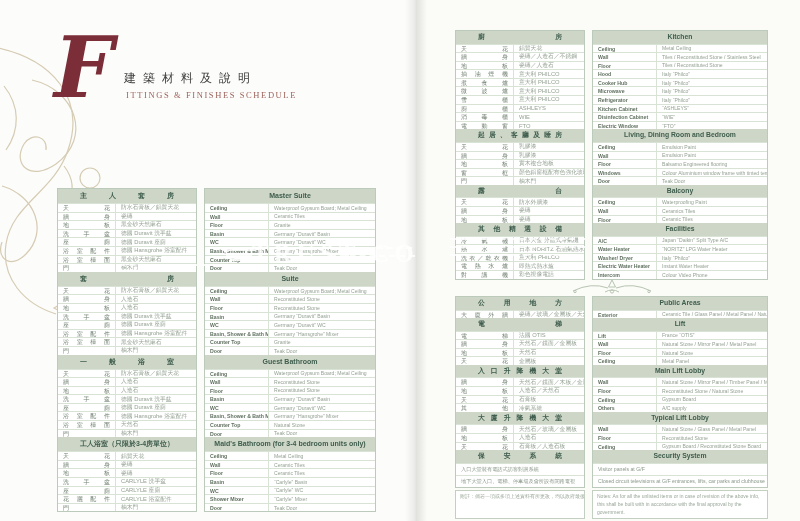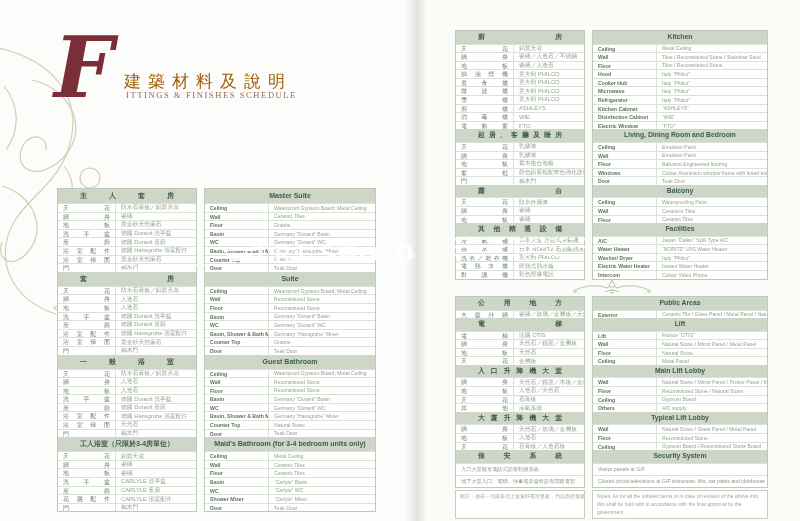--- a/index.html
+++ b/index.html
@@ -9,21 +9,21 @@
   .page{position:absolute;top:0;height:521px;}
   .page-left{left:0;width:416px;background:#fcfcfa;}
   .page-right{left:416px;width:384px;background:#fbfbf7;}
   .gutter{position:absolute;left:405px;top:0;width:22px;height:521px;
     background:linear-gradient(90deg,rgba(90,95,85,0) 0%,rgba(90,95,85,.10) 42%,rgba(90,95,85,.16) 52%,rgba(90,95,85,0) 100%);}
 
   
   .corner-art{position:absolute;left:-6px;top:46px;}
   .logo-f{position:absolute;left:54px;top:26px;font-family:"DejaVu Serif","Liberation Serif",serif;
     font-style:italic;font-weight:bold;font-size:84px;line-height:1;color:#7c2e38;}
-  .title-zh{position:absolute;left:124px;top:70px;font-size:17px;letter-spacing:7px;color:#a16207;}
+  .title-zh{position:absolute;left:124px;top:70px;font-size:12px;letter-spacing:7px;color:#404040;}
   .title-en{position:absolute;left:126px;top:90px;font-family:"Liberation Serif","DejaVu Serif",serif;
     font-size:8.5px;letter-spacing:1.6px;color:#9d635d;}
 
   
   .stack{position:absolute;display:flex;gap:7px;}
   #left-stack{left:57px;top:188px;}
   #right-stack-1{left:39px;top:30px;}
   #right-stack-2{left:39px;top:296px;}
   .tcol{background:#fff;border:1px solid #bccabb;box-sizing:border-box;align-self:flex-start;}
   .pg-left .col-zh{width:140px;} .pg-left .col-en{width:172px;}

